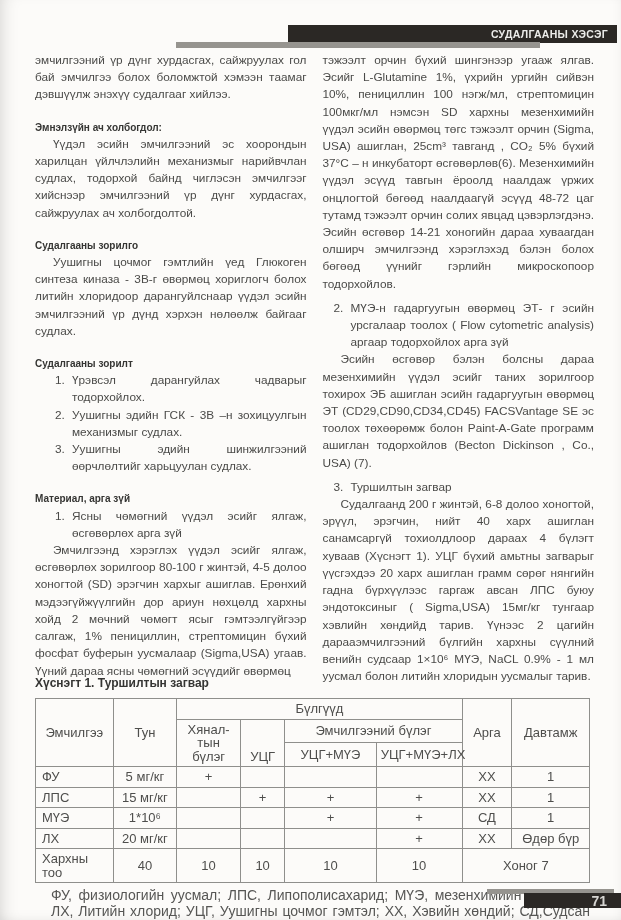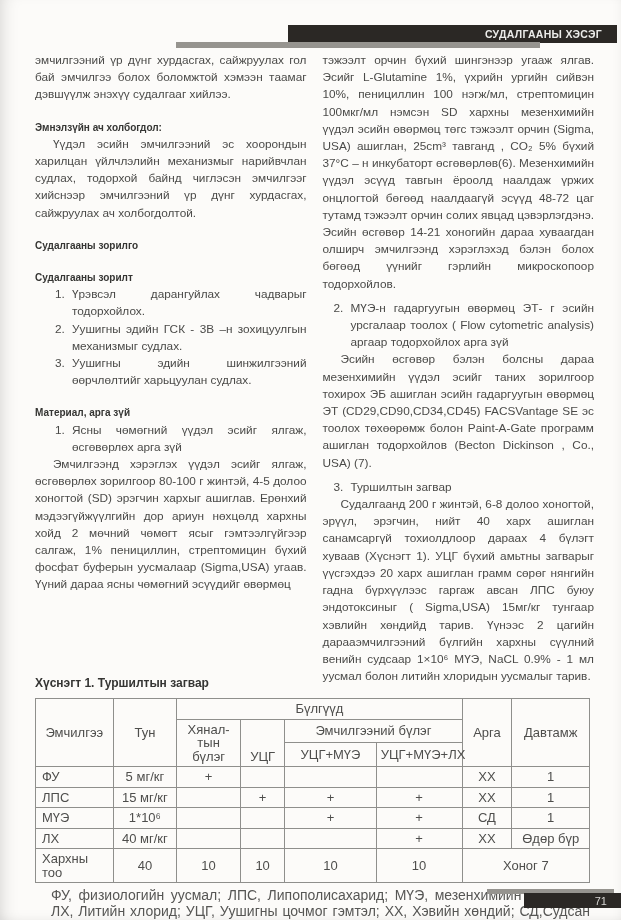--- a/index.html
+++ b/index.html
@@ -23,21 +23,21 @@
     background:var(--paper);
     color:var(--ink);
     overflow:hidden;
     box-shadow:inset 14px 0 20px -16px rgba(0,0,0,.22), inset -8px 0 14px -12px rgba(0,0,0,.10), inset 0 -10px 16px -14px rgba(0,0,0,.10);
   }
   
   .header-band{
     position:absolute;top:25px;left:288px;right:4px;height:18px;
     background:var(--band-dark);
     display:flex;align-items:center;justify-content:flex-end;
-    padding-right:15px;
+    padding-right:9px;
   }
   .header-band span{
     color:#ececea;font-size:10.5px;font-weight:bold;letter-spacing:.3px;
   }
   .header-underbar{
     position:absolute;top:42px;left:176px;width:364px;height:6px;
     background:var(--band-gray);
   }
   
   .columns{
@@ -105,41 +105,42 @@
   .footer-gray{
     position:absolute;left:487px;top:889px;width:127px;height:5px;
     background:var(--band-gray);
   }
   .footer-band{
     position:absolute;left:524px;top:893px;width:97px;height:15px;
     background:var(--band-dark);
     display:flex;align-items:center;justify-content:flex-end;
     padding-right:14px;
   }
-  .footer-band span{color:#d6d5d2;font-size:11px;font-weight:normal;}
+  .footer-band span{color:#d6d5d2;font-size:14px;font-weight:bold;}
 </style>
 </head>
 <body>
 
 <div class="page">
 
   <div class="header-band">
     <span>СУДАЛГААНЫ ХЭСЭГ</span>
   </div>
   <div class="header-underbar"></div>
 
   <div class="columns">
 
     <div class="col left">
       <p>эмчилгээний үр дүнг хурдасгах, сайжруулах гол бай эмчилгээ болох боломжтой хэмээн таамаг дэвшүүлж энэхүү судалгааг хийлээ.</p>
 
       <h3 class="sec">Эмнэлзүйн ач холбогдол:</h3>
       <p class="ind">Үүдэл эсийн эмчилгээний эс хоорондын харилцан үйлчлэлийн механизмыг нарийвчлан судлах, тодорхой байнд чиглэсэн эмчилгээг хийснээр эмчилгээний үр дүнг хурдасгах, сайжруулах ач холбогдолтой.</p>
 
       <h3 class="sec">Судалгааны зорилго</h3>
+      <p class="ind">Уушигны цочмог гэмтлийн үед Глюкоген синтеза киназа - 3В-г өвөрмөц хориглогч болох литийн хлоридоор дарангуйлснаар үүдэл эсийн эмчилгээний үр дүнд хэрхэн нөлөөлж байгааг судлах.</p>
 
       <h3 class="sec">Судалгааны зорилт</h3>
       <div class="li">
         <span class="num">1.</span><span>Үрэвсэл дарангуйлах чадварыг тодорхойлох.</span>
       </div>
       <div class="li">
         <span class="num">2.</span><span>Уушигны эдийн ГСК - 3В –н зохицуулгын механизмыг судлах.</span>
       </div>
       <div class="li">
         <span class="num">3.</span><span>Уушигны эдийн шинжилгээний өөрчлөлтийг харьцуулан судлах.</span>
@@ -229,21 +230,21 @@
             <td>1*10⁶</td>
             <td></td>
             <td></td>
             <td>+</td>
             <td>+</td>
             <td>СД</td>
             <td>1</td>
           </tr>
           <tr>
             <td class="first-col">ЛХ</td>
-            <td>40 мг/кг</td>
+            <td>20 мг/кг</td>
             <td></td>
             <td></td>
             <td></td>
             <td>+</td>
             <td>ХХ</td>
             <td>Өдөр бүр</td>
           </tr>
           <tr>
             <td class="first-col">Хархны тоо</td>
             <td>40</td>

